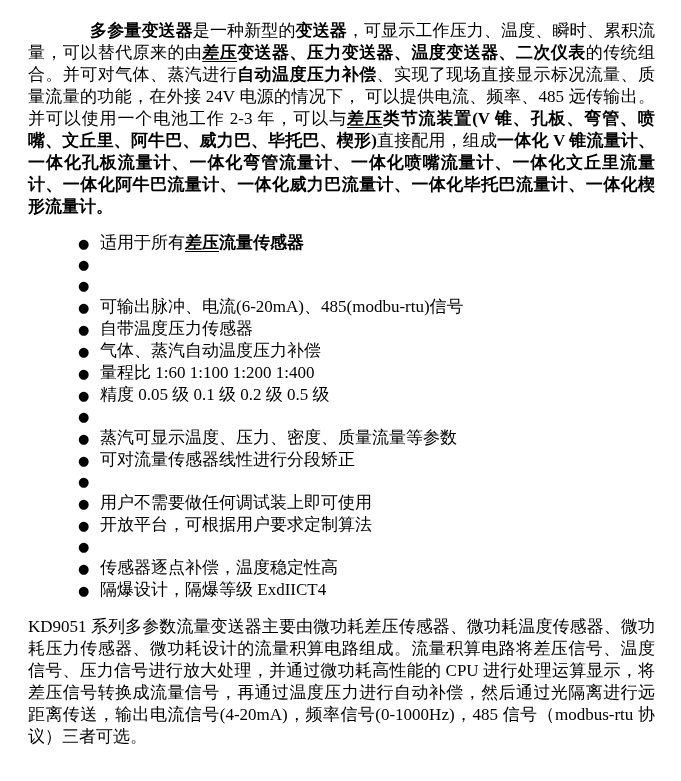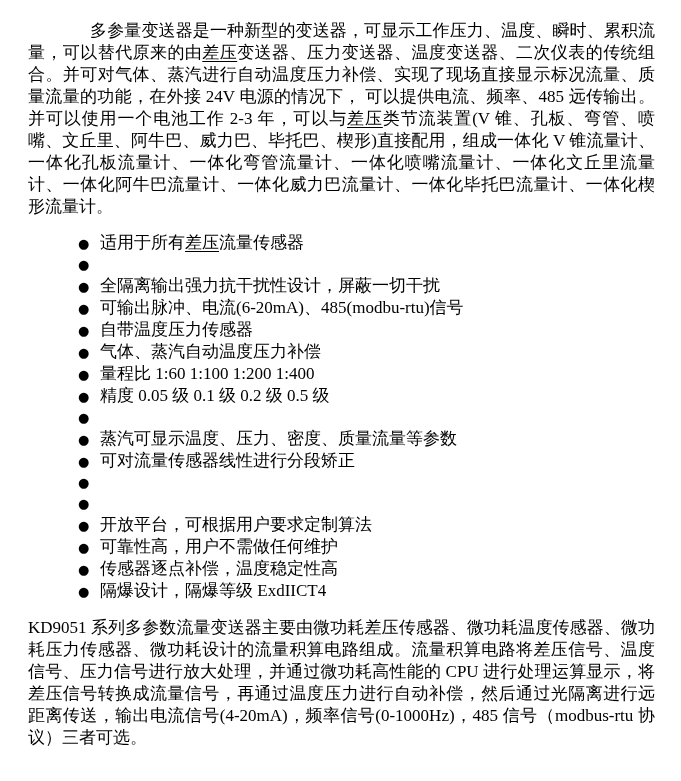--- a/index.html
+++ b/index.html
@@ -45,21 +45,21 @@
     line-height: 21px;
     padding-left: 50px;
   }
   .bullet {
     flex: 0 0 22px;
     width: 22px;
     font-size: 13px;
     line-height: 21px;
     font-family: "DejaVu Sans", sans-serif;
   }
-  .b { font-weight: normal; }
+  .b { font-weight: bold; }
   .u { text-decoration: underline; text-decoration-thickness: 1px; text-underline-offset: 3px; }
   .w {
     text-decoration-style: wavy;
     text-decoration-color: #cc0000;
     text-decoration-thickness: 1px;
     text-underline-offset: 2px;
   }
 </style>
 </head>
 <body>
@@ -71,21 +71,20 @@
   <ul class="feature-list">
       <li class="feature-item">
         <span class="bullet">●</span>
         <span><span>适用于所有</span><span class="b u">差压</span><span class="b">流量传感器</span></span>
       </li>
       <li class="feature-item">
         <span class="bullet">●</span>
       </li>
       <li class="feature-item">
         <span class="bullet">●</span>
-        <span><span>全隔离输出强力抗干扰性设计，屏蔽一切干扰</span></span>
       </li>
       <li class="feature-item">
         <span class="bullet">●</span>
         <span><span>可输出脉冲、电流(6-20mA)、485(</span><span class="w">modbu-rtu</span><span>)信号</span></span>
       </li>
       <li class="feature-item">
         <span class="bullet">●</span>
         <span><span>自带温度压力传感器</span></span>
       </li>
       <li class="feature-item">
@@ -109,28 +108,28 @@
       </li>
       <li class="feature-item">
         <span class="bullet">●</span>
         <span><span>可对流量传感器线性进行分段矫正</span></span>
       </li>
       <li class="feature-item">
         <span class="bullet">●</span>
       </li>
       <li class="feature-item">
         <span class="bullet">●</span>
+        <span><span>用户不需要做任何调试装上即可使用</span></span>
       </li>
       <li class="feature-item">
         <span class="bullet">●</span>
         <span><span>开放平台，可根据用户要求定制算法</span></span>
       </li>
       <li class="feature-item">
         <span class="bullet">●</span>
-        <span><span>可靠性高，用户不需做任何维护</span></span>
       </li>
       <li class="feature-item">
         <span class="bullet">●</span>
         <span><span>传感器逐点补偿，温度稳定性高</span></span>
       </li>
       <li class="feature-item">
         <span class="bullet">●</span>
         <span><span>隔爆设计，隔爆等级 ExdIICT4</span></span>
       </li>
     </ul>

